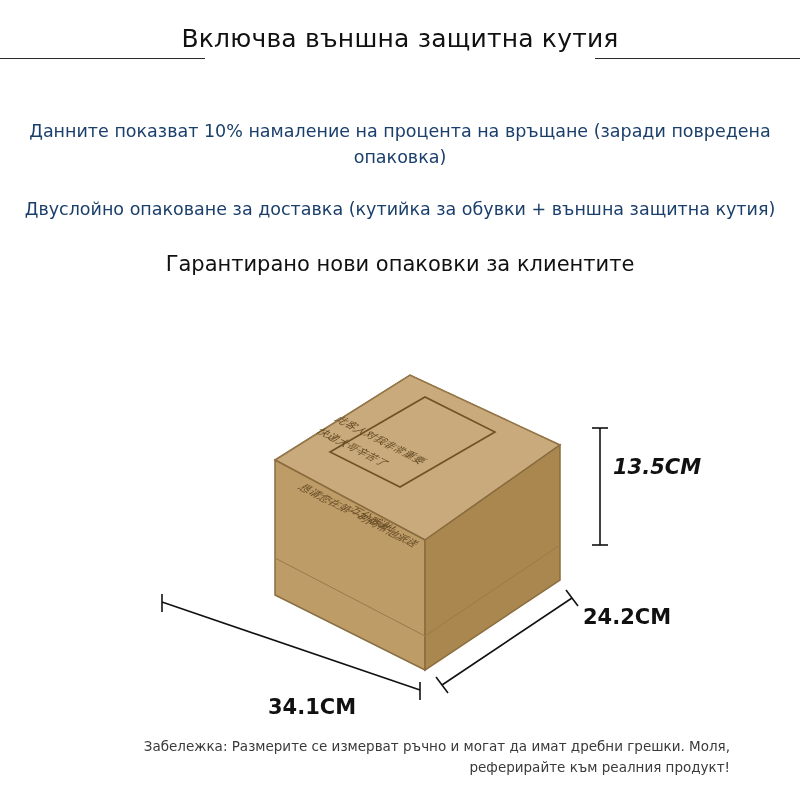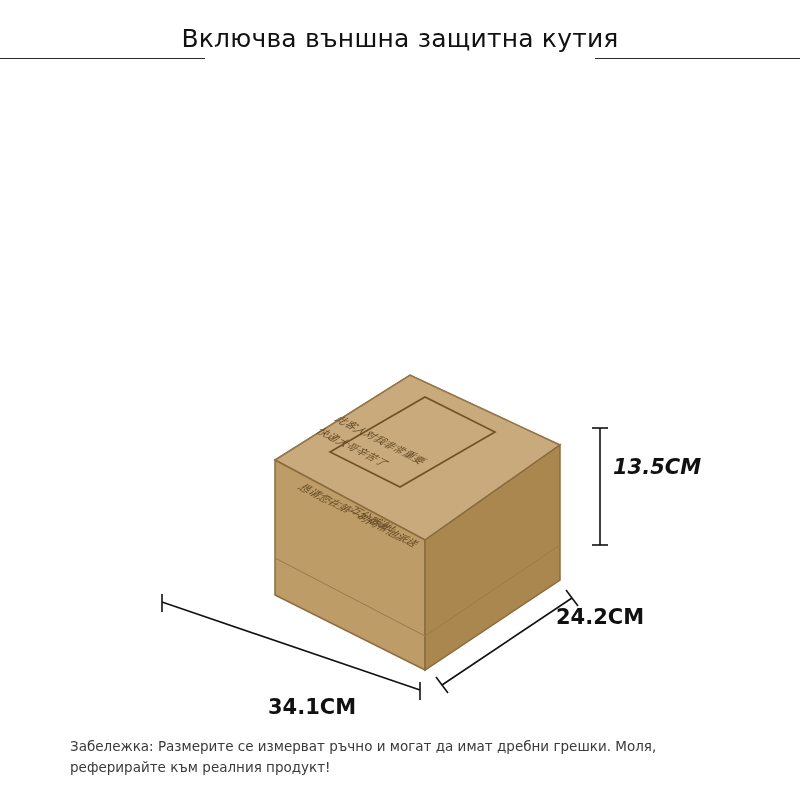--- a/index.html
+++ b/index.html
@@ -92,49 +92,52 @@
   }
 
   .dim {
     position: absolute;
     font-weight: bold;
     font-size: 21px;
     color: #111111;
     font-family: "DejaVu Sans", "Liberation Sans", sans-serif;
   }
   .dim-height { left: 613px; top: 135px; font-style: italic; }
-  .dim-depth  { left: 556px; top: 285px; }
+  .dim-depth  { left: 583px; top: 285px; }
   .dim-width  { left: 268px; top: 335px; margin-top: 40px; }
 
   
   .footer {
     position: absolute;
     left: 0;
     right: 0;
     bottom: 22px;
-    text-align: left;
+    text-align: right;
     color: #3a3a3a;
     font-size: 13.5px;
     line-height: 21px;
     padding: 0 70px;
     box-sizing: border-box;
   }
 </style>
 </head>
 <body>
 
 <div class="page">
 
   <div class="header">
     <div class="header-rule rule-left"></div>
     <div class="header-rule rule-right"></div>
     <div class="header-title">Включва външна защитна кутия</div>
   </div>
 
   <div class="copy">
+    <div class="line line-1">Данните показват 10% намаление на процента на връщане (заради повредена опаковка)</div>
+    <div class="line line-2">Двуслойно опаковане за доставка (кутийка за обувки + външна защитна кутия)</div>
+    <div class="line line-3">Гарантирано нови опаковки за клиентите</div>
   </div>
 
   <div class="product-area">
 
     <svg class="box-svg" width="560" height="380" viewBox="0 0 560 380">
 
       <polygon points="155,120 290,35 440,105 305,200" fill="#c8aa7c" stroke="#8a6c3e" stroke-width="1.5"></polygon>
 
       <polygon points="155,120 305,200 305,330 155,255" fill="#bd9c68" stroke="#8a6c3e" stroke-width="1.5"></polygon>
 

